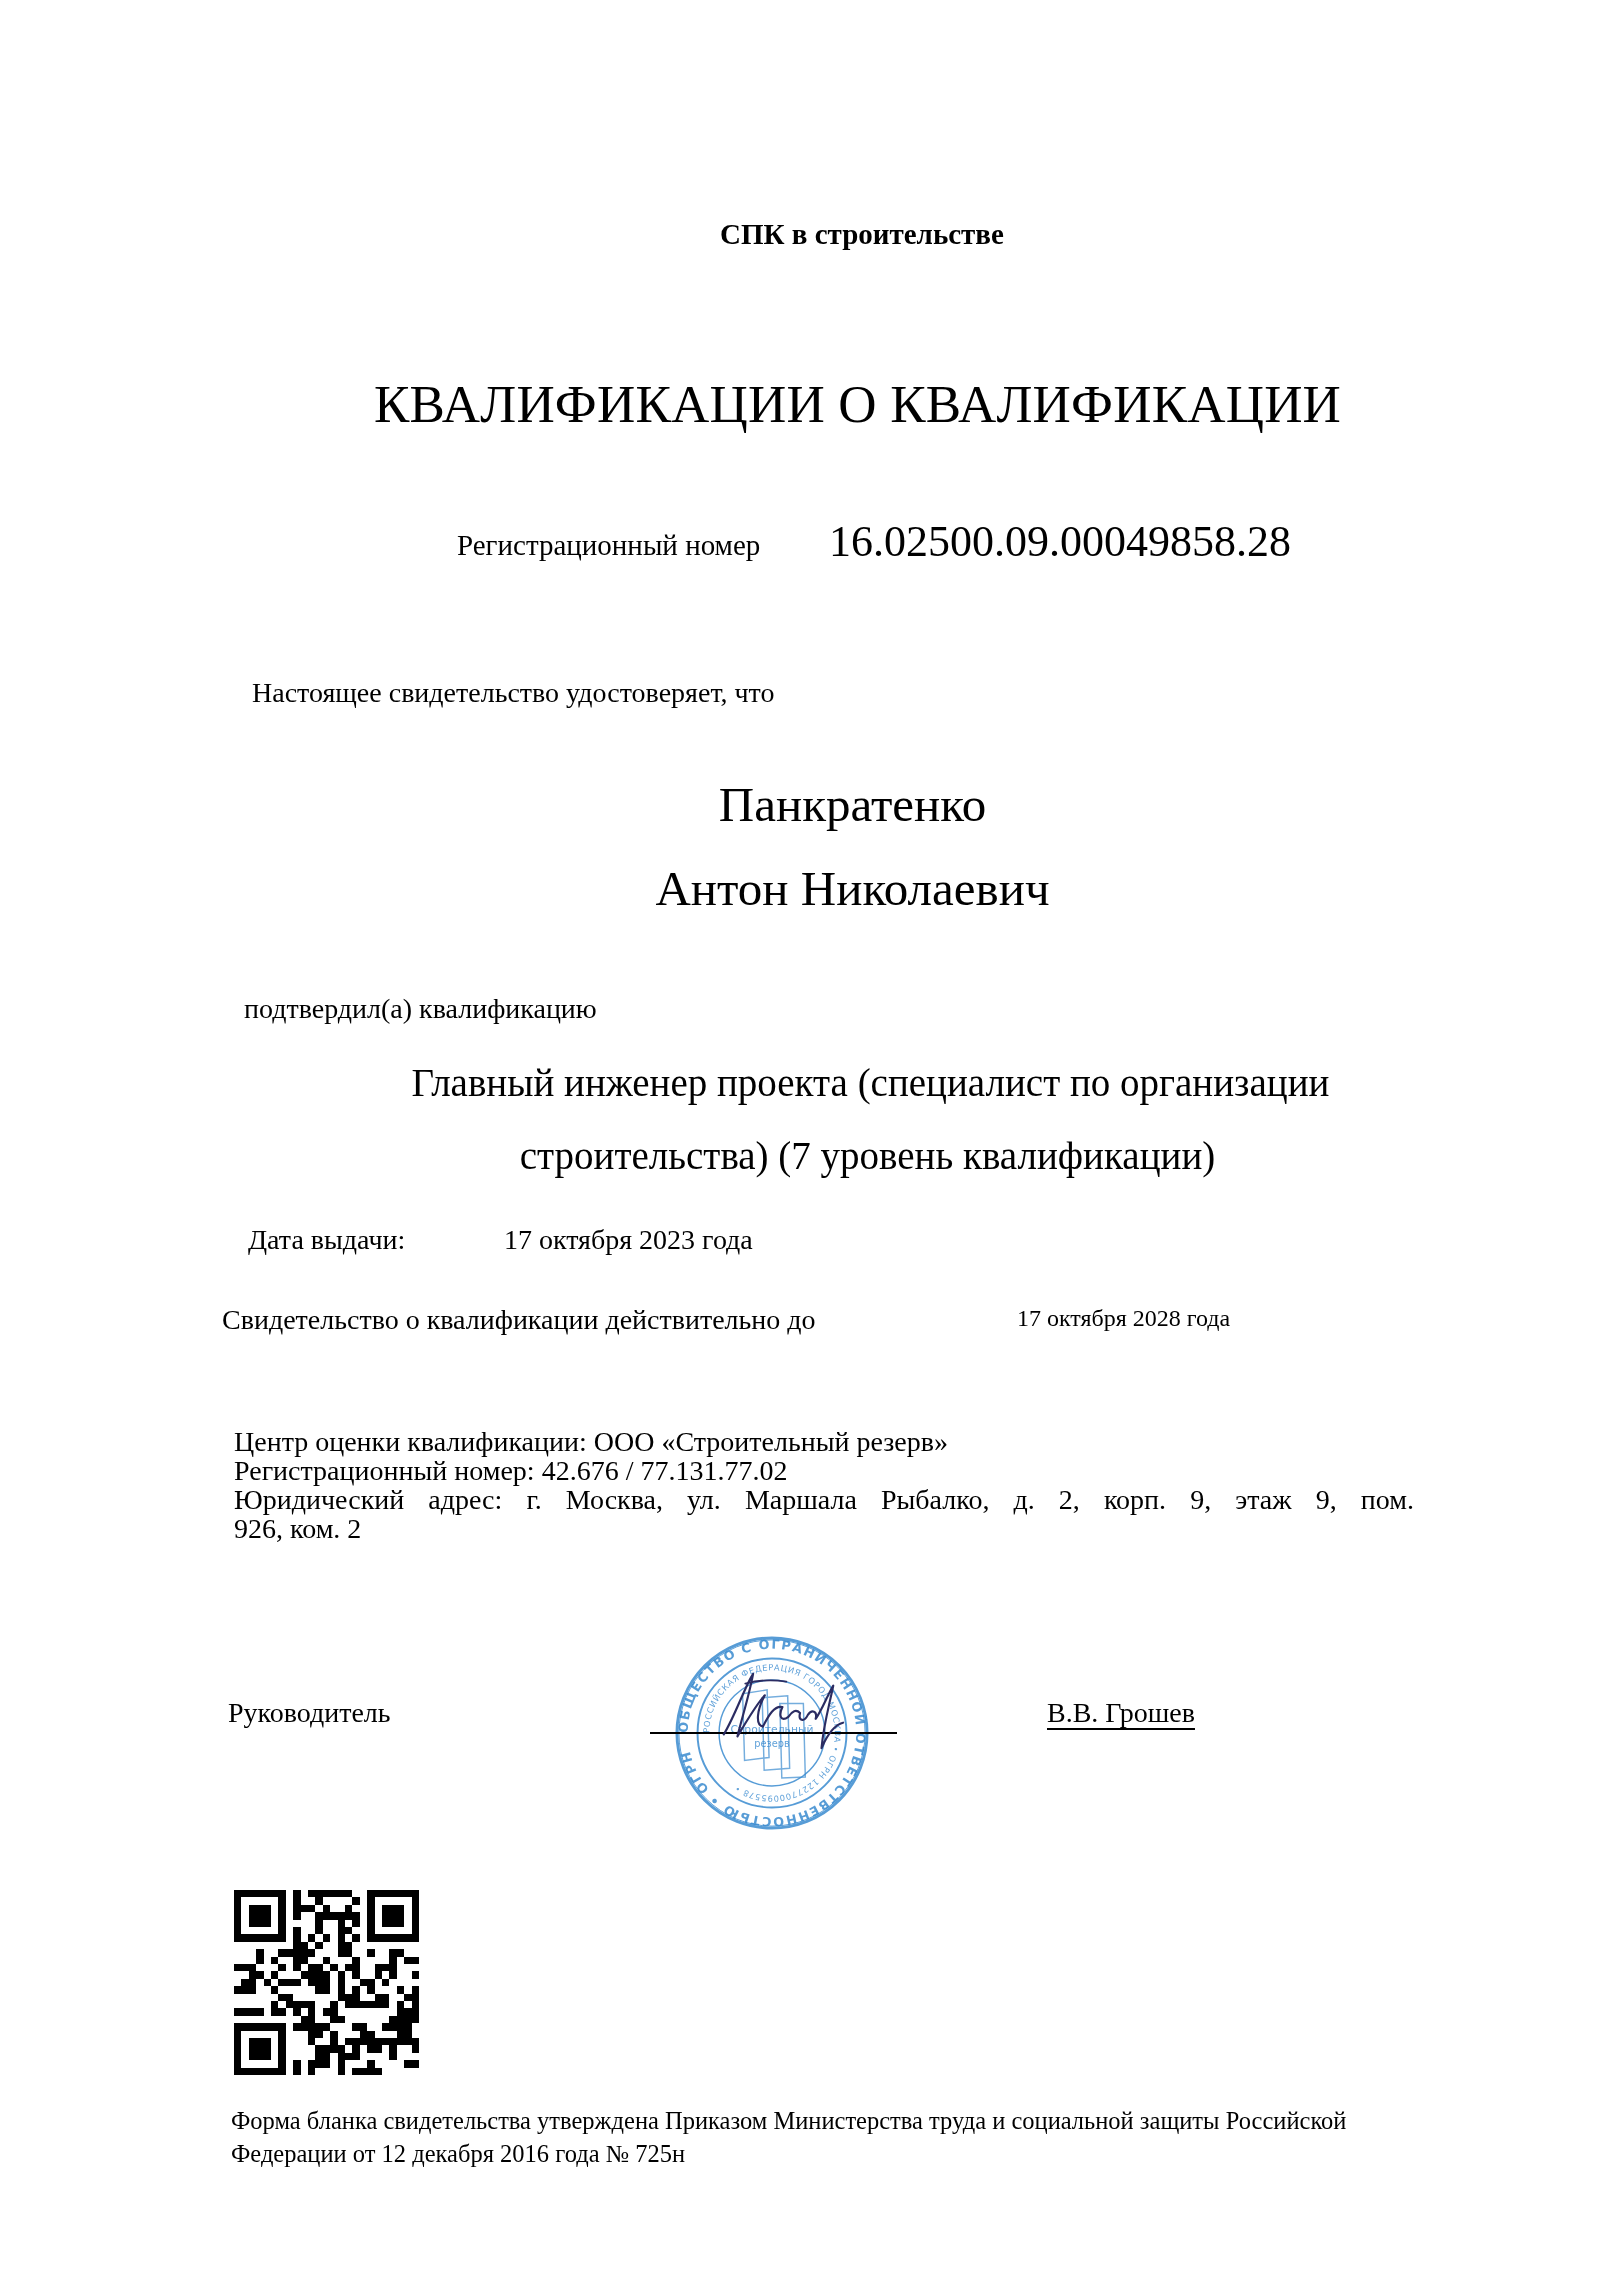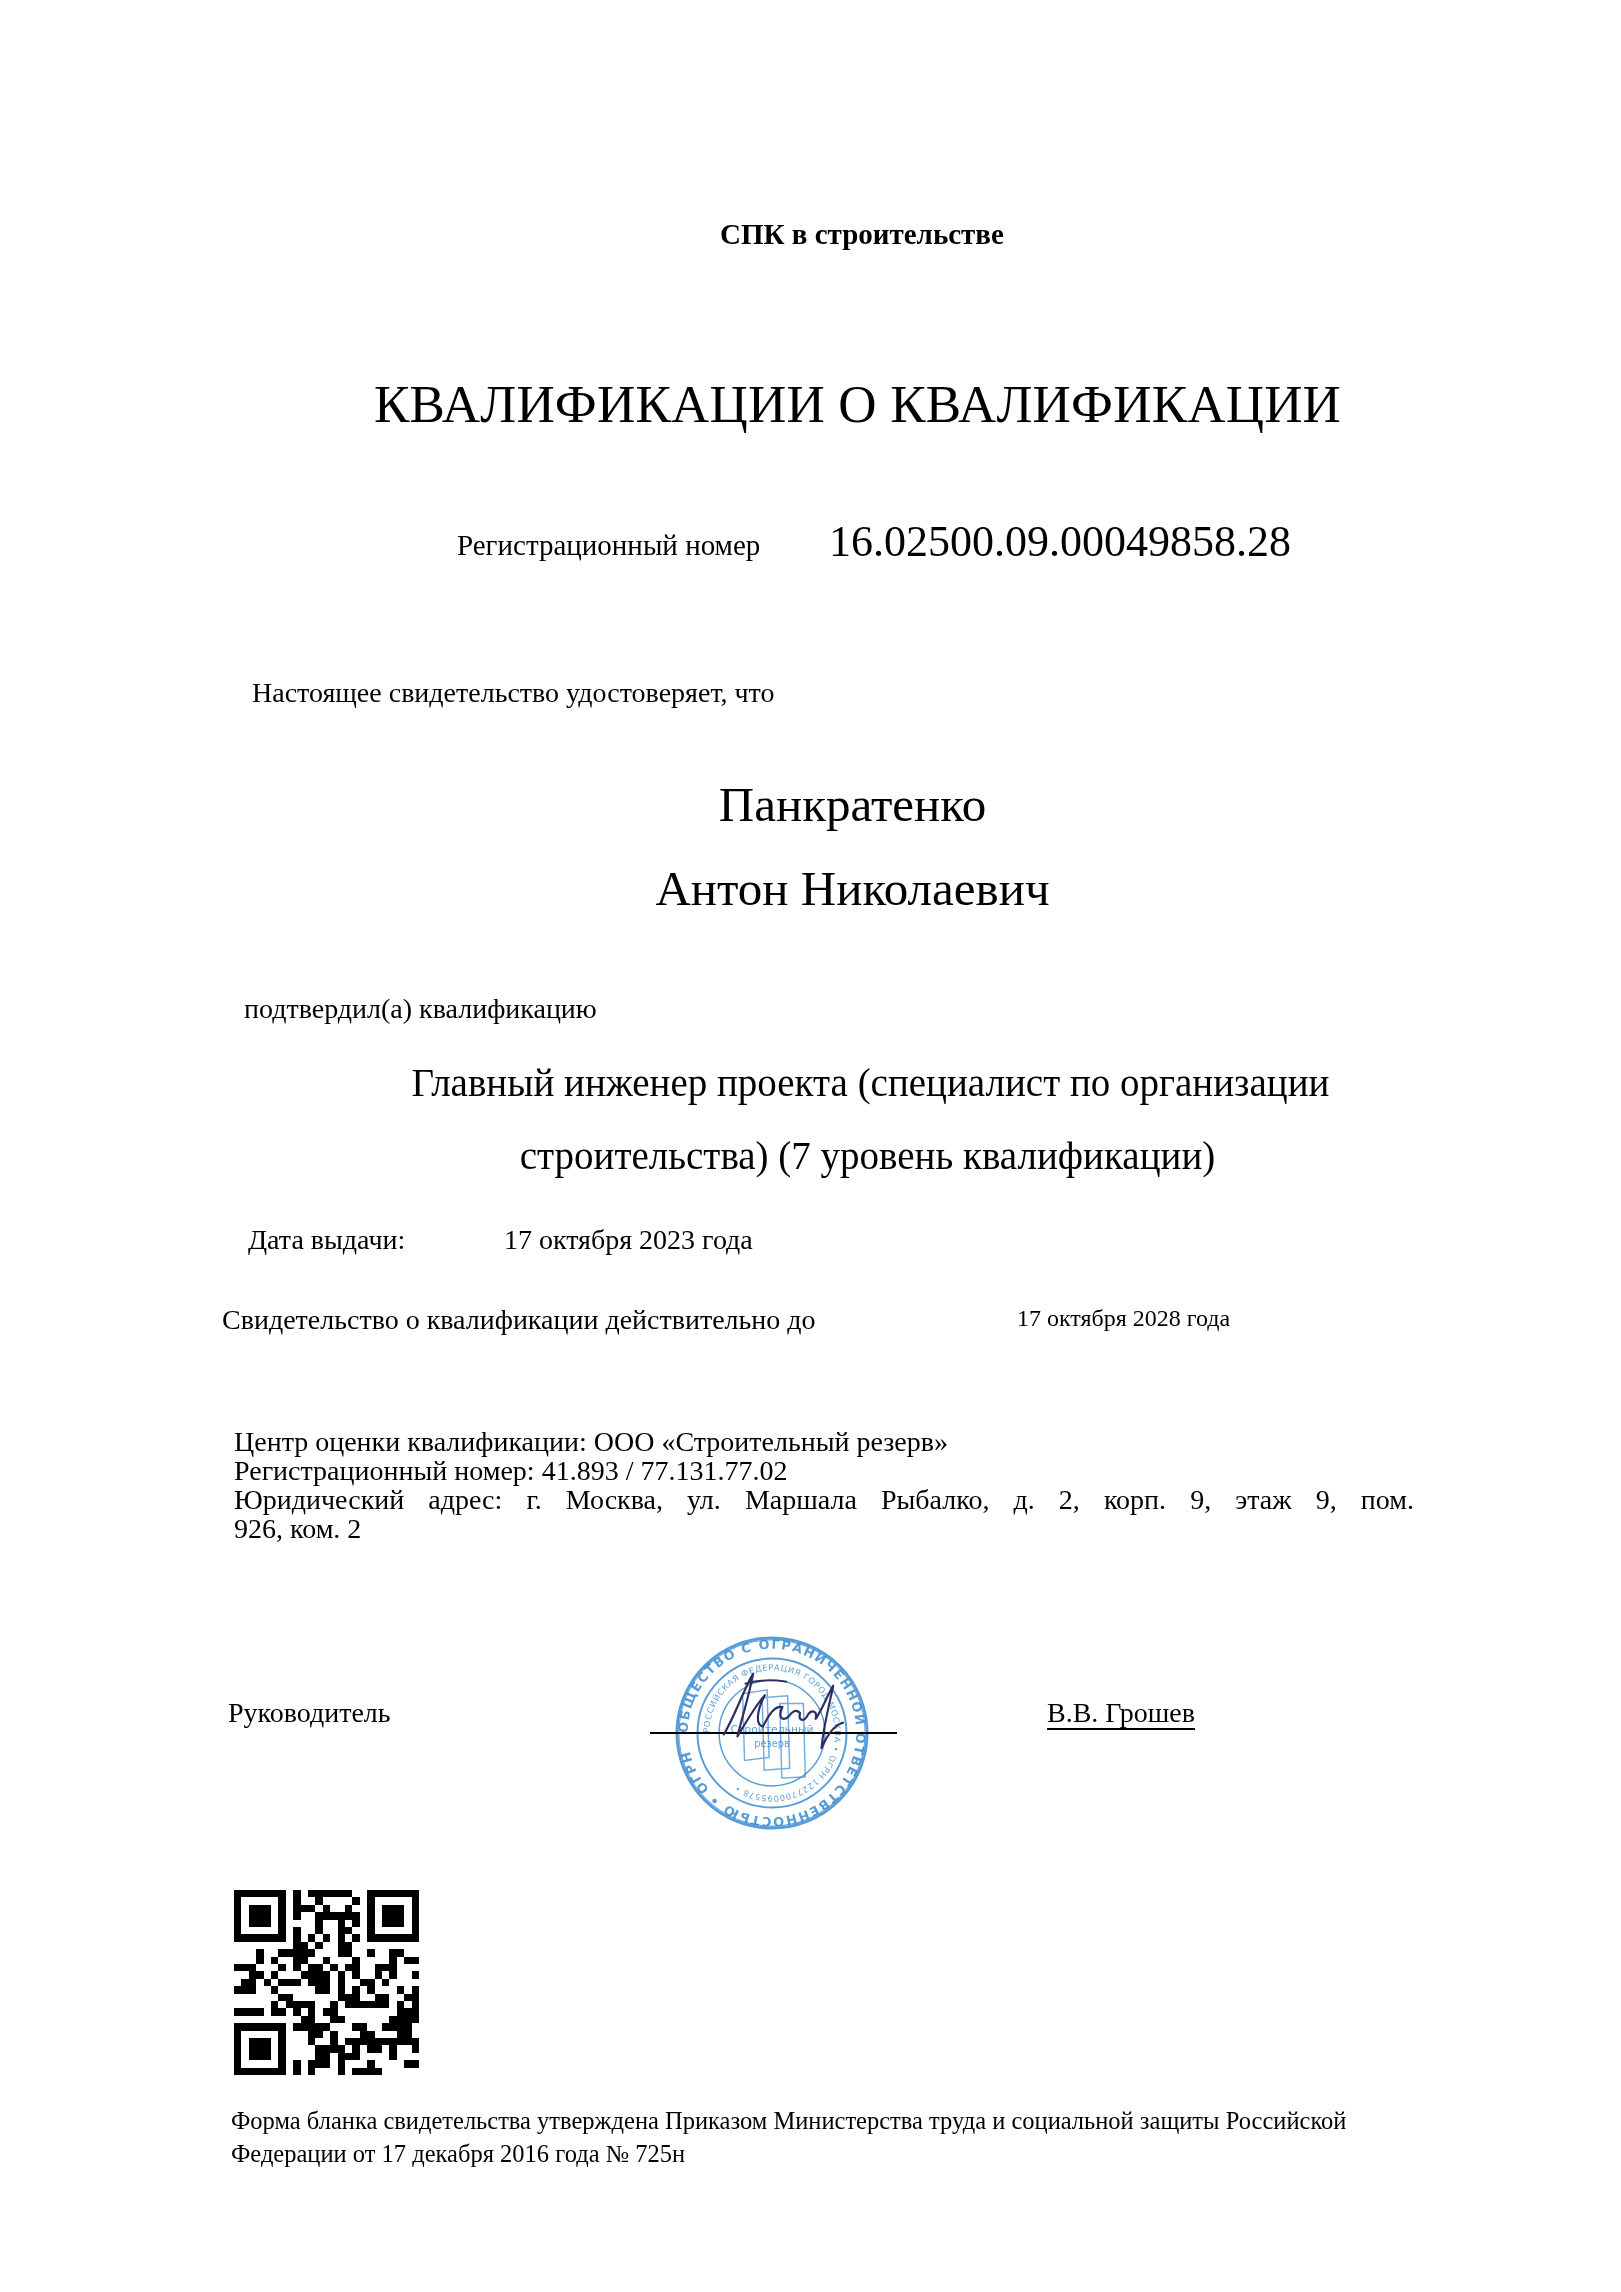--- a/index.html
+++ b/index.html
@@ -59,21 +59,21 @@
 <div class="abs" id="qual-2">строительства) (7 уровень квалификации)</div>
 
 <div class="abs" id="issue-label">Дата выдачи:</div>
 <div class="abs" id="issue-value">17 октября 2023 года</div>
 
 <div class="abs" id="valid-label">Свидетельство о квалификации действительно до</div>
 <div class="abs" id="valid-value">17 октября 2028 года</div>
 
 <div id="center-block">
   <span class="ln">Центр оценки квалификации: ООО «Строительный резерв»</span>
-  <span class="ln">Регистрационный номер: 41.893 / 77.131.77.02</span>
+  <span class="ln">Регистрационный номер: 42.676 / 77.131.77.02</span>
   <span class="ln just">Юридический адрес:  г. Москва, ул. Маршала Рыбалко, д. 2, корп. 9, этаж 9, пом.</span>
   <span class="ln">926, ком. 2</span>
 </div>
 
 <div class="abs" id="head-label">Руководитель</div>
 
 <svg id="stamp" viewBox="0 0 200 200">
   <defs>
     <path id="outerArc" d="M 100,100 m -86,0 a 86,86 0 1,1 172,0 a 86,86 0 1,1 -172,0"></path>
     <path id="innerArc" d="M 100,100 m -64,0 a 64,64 0 1,1 128,0 a 64,64 0 1,1 -128,0"></path>
@@ -730,15 +730,15 @@
     <i class="b"></i>
     <i></i>
     <i></i>
     <i></i>
     <i></i>
     <i></i>
   </div>
 
 <div id="footer">
   <span class="ln">Форма бланка свидетельства утверждена Приказом Министерства труда и социальной защиты Российской</span>
-  <span class="ln">Федерации от 17 декабря 2016 года № 725н</span>
+  <span class="ln">Федерации от 12 декабря 2016 года № 725н</span>
 </div>
 
 
 </body></html>

